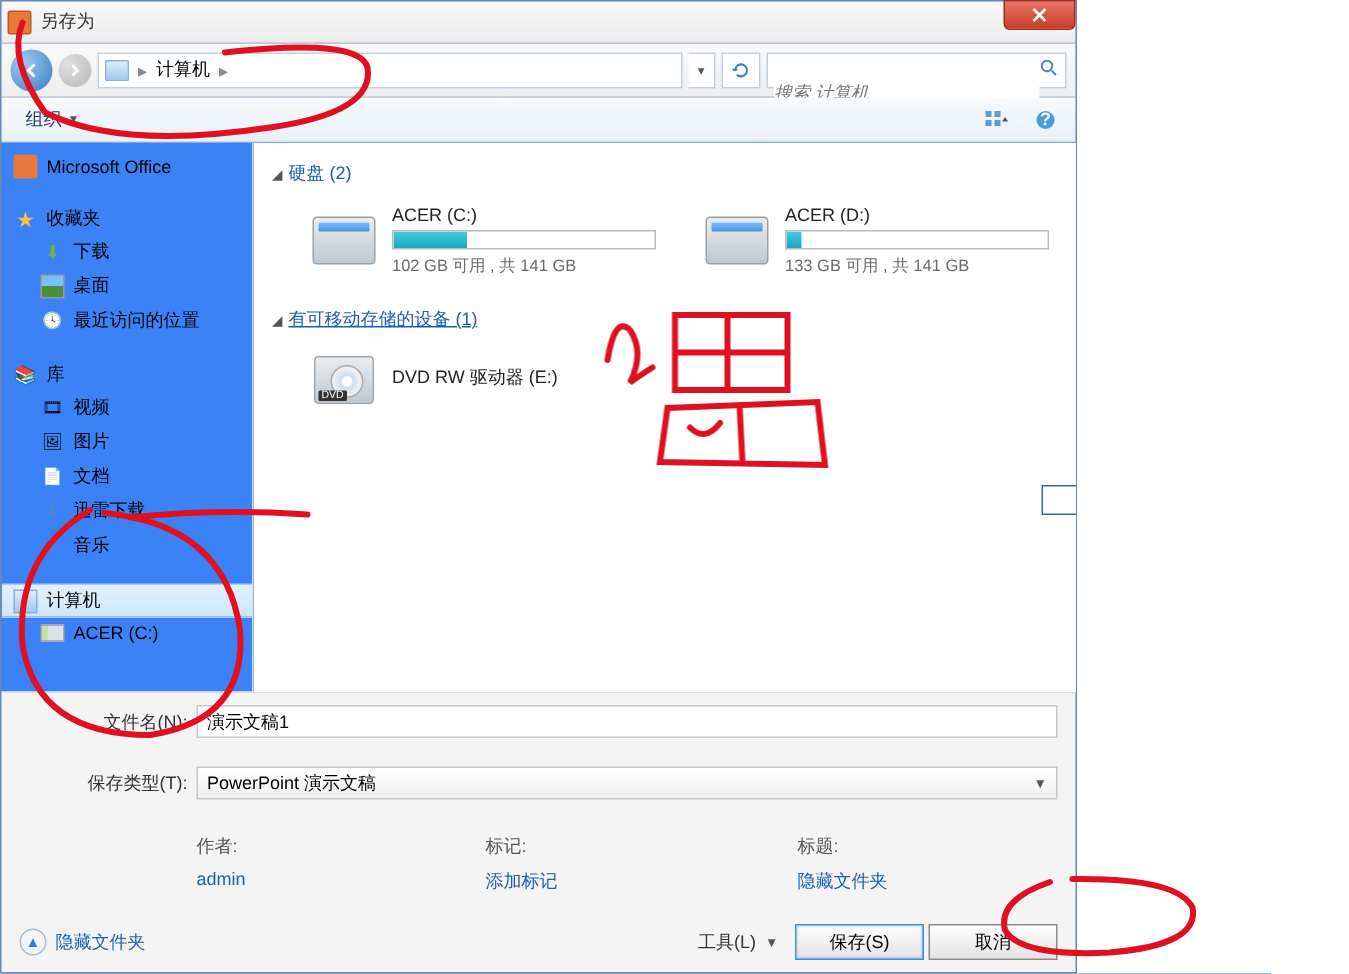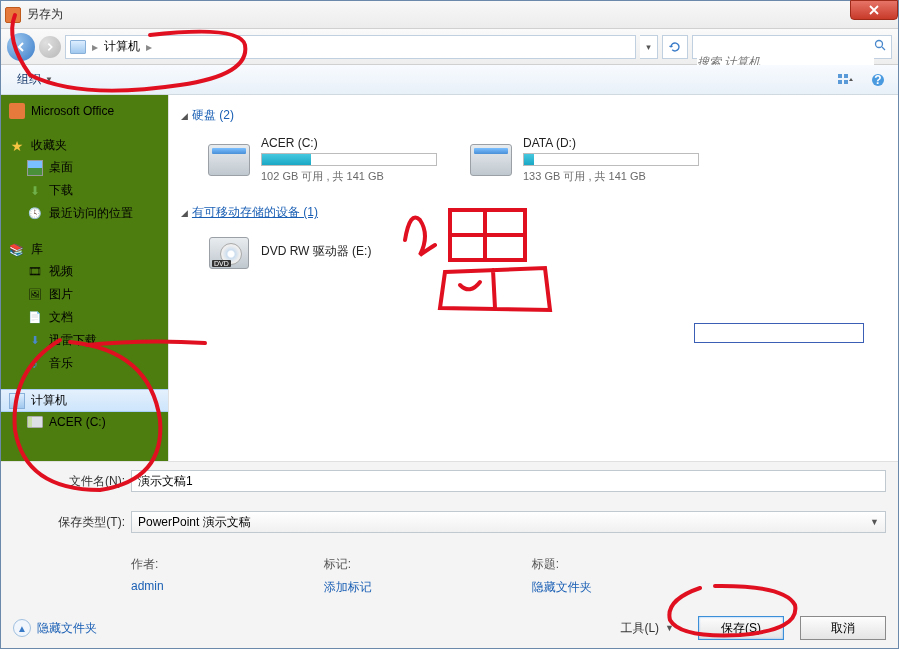--- a/index.html
+++ b/index.html
@@ -1,18 +1,18 @@
 <!DOCTYPE html>
 <html><head>
   <meta charset="utf-8">
   <style>
     * { box-sizing: border-box; margin: 0; padding: 0; font-family: "Microsoft YaHei", "Segoe UI", Tahoma, sans-serif; font-size: 12px; }
     body { background: #fff; width: 899px; height: 649px; overflow: hidden; }
     
-    .window { width: 899px; height: 649px; border: 1px solid #6b8aab; display: flex; flex-direction: column; background: #4d7c0f; }
+    .window { width: 718px; height: 649px; border: 1px solid #6b8aab; display: flex; flex-direction: column; background: #3b82f6; }
     
     .titlebar { height: 28px; background: linear-gradient(to bottom, #f8f8f8, #ececec); display: flex; align-items: center; padding: 0 4px; border-bottom: 1px solid #d0d0d0; position: relative; }
     .titlebar-icon { width: 16px; height: 16px; background: #e67a3c; border: 1px solid #c05a1c; border-radius: 2px; margin-right: 6px; }
     .titlebar-text { color: #333; }
     .close-btn { position: absolute; right: 0; top: -1px; width: 48px; height: 20px; background: linear-gradient(to bottom, #e67467, #c83a2a); border: 1px solid #a02a1a; border-radius: 0 0 4px 4px; display: flex; align-items: center; justify-content: center; color: #fff; font-weight: bold; cursor: pointer; }
     .close-btn svg { width: 10px; height: 10px; }
     
     .navbar { height: 36px; background: linear-gradient(to bottom, #fafafa, #eee); border-bottom: 1px solid #d0d0d0; display: flex; align-items: center; padding: 4px 6px; gap: 4px; }
     .nav-back, .nav-fwd { width: 28px; height: 28px; border-radius: 50%; background: radial-gradient(circle at 30% 30%, #9fcaf0, #3a7bc8); display: flex; align-items: center; justify-content: center; cursor: pointer; color: #fff; }
     .nav-fwd { width: 22px; height: 22px; background: radial-gradient(circle at 30% 30%, #e0e0e0, #b8b8b8); }
@@ -78,21 +78,21 @@
     .form-label { width: 118px; text-align: right; padding-right: 6px; color: #333; }
     .form-row input, .form-row .combo { flex: 1; height: 22px; border: 1px solid #c0c8d0; background: #fff; padding: 0 6px; }
     .form-row .combo { background: linear-gradient(to bottom, #fff, #f0f0f0); display: flex; align-items: center; justify-content: space-between; cursor: pointer; }
     .combo .arrow { color: #555; font-size: 9px; }
     .meta-row { display: flex; gap: 40px; padding: 4px 0 0 118px; color: #555; }
     .meta-item { display: flex; gap: 6px; flex-direction: column; }
     .meta-val { color: #1a5fb4; cursor: pointer; }
     .button-row { display: flex; align-items: center; justify-content: space-between; padding-top: 20px; }
     .hide-folders { display: flex; align-items: center; gap: 6px; cursor: pointer; color: #1a5fb4; }
     .hide-folders .chev::before { content: "▲"; font-size: 10px; color: #3a7bc8; border: 1px solid #a0c0e0; border-radius: 50%; width: 16px; height: 16px; display: inline-flex; align-items: center; justify-content: center; background: #f0f6fc; }
-    .right-buttons { display: flex; align-items: center; gap: 16px; }
+    .right-buttons { display: flex; align-items: center; gap: 3px; }
     .tools-link { color: #333; cursor: pointer; display: flex; align-items: center; gap: 6px; margin-right: 8px; }
     .btn { width: 86px; height: 24px; border: 1px solid #8a8a8a; background: linear-gradient(to bottom, #fdfdfd, #e4e4e4); display: flex; align-items: center; justify-content: center; cursor: pointer; }
     .btn.primary { border: 1px solid #3a8fd8; box-shadow: 0 0 2px #6ab0f0 inset; }
     
     .annotation { position: absolute; pointer-events: none; z-index: 1000; }
     .annot-svg { stroke: #e01020; stroke-width: 4; fill: none; stroke-linecap: round; }
   </style>
 </head>
 <body>
 
@@ -174,26 +174,26 @@
           <span class="sh-icon ppt-icon"></span>
           <span>Microsoft Office</span>
         </div>
       </div>
       <div class="sidebar-group">
         <div class="sidebar-header">
           <span class="sh-icon star-icon"></span>
           <span>收藏夹</span>
         </div>
         <div class="sidebar-item">
+            <span class="sb-icon dl-icon"></span>
+            <span>下载</span>
+          </div>
+        <div class="sidebar-item">
             <span class="sb-icon desk-icon"></span>
             <span>桌面</span>
-          </div>
-        <div class="sidebar-item">
-            <span class="sb-icon dl-icon"></span>
-            <span>下载</span>
           </div>
         <div class="sidebar-item">
             <span class="sb-icon recent-icon"></span>
             <span>最近访问的位置</span>
           </div>
       </div>
       <div class="sidebar-group">
         <div class="sidebar-header">
           <span class="sh-icon lib-icon"></span>
           <span>库</span>
@@ -247,21 +247,21 @@
                 <div class="usage-fill" style="width:28%"></div>
               </div>
             <div class="drive-stats">102 GB 可用 , 共 141 GB</div>
           </div>
         </div>
         <div class="drive-item">
           <div class="drive-big-icon">
               <div class="hdd-icon"></div>
             </div>
           <div class="drive-info">
-            <div class="drive-name">DATA (D:)</div>
+            <div class="drive-name">ACER (D:)</div>
             <div class="usage-bar">
                 <div class="usage-fill" style="width:6%"></div>
               </div>
             <div class="drive-stats">133 GB 可用 , 共 141 GB</div>
           </div>
         </div>
       </div>
       <div class="group-header underline">
         <span class="tri">◢</span>
         <span>有可移动存储的设备 (1)</span>

